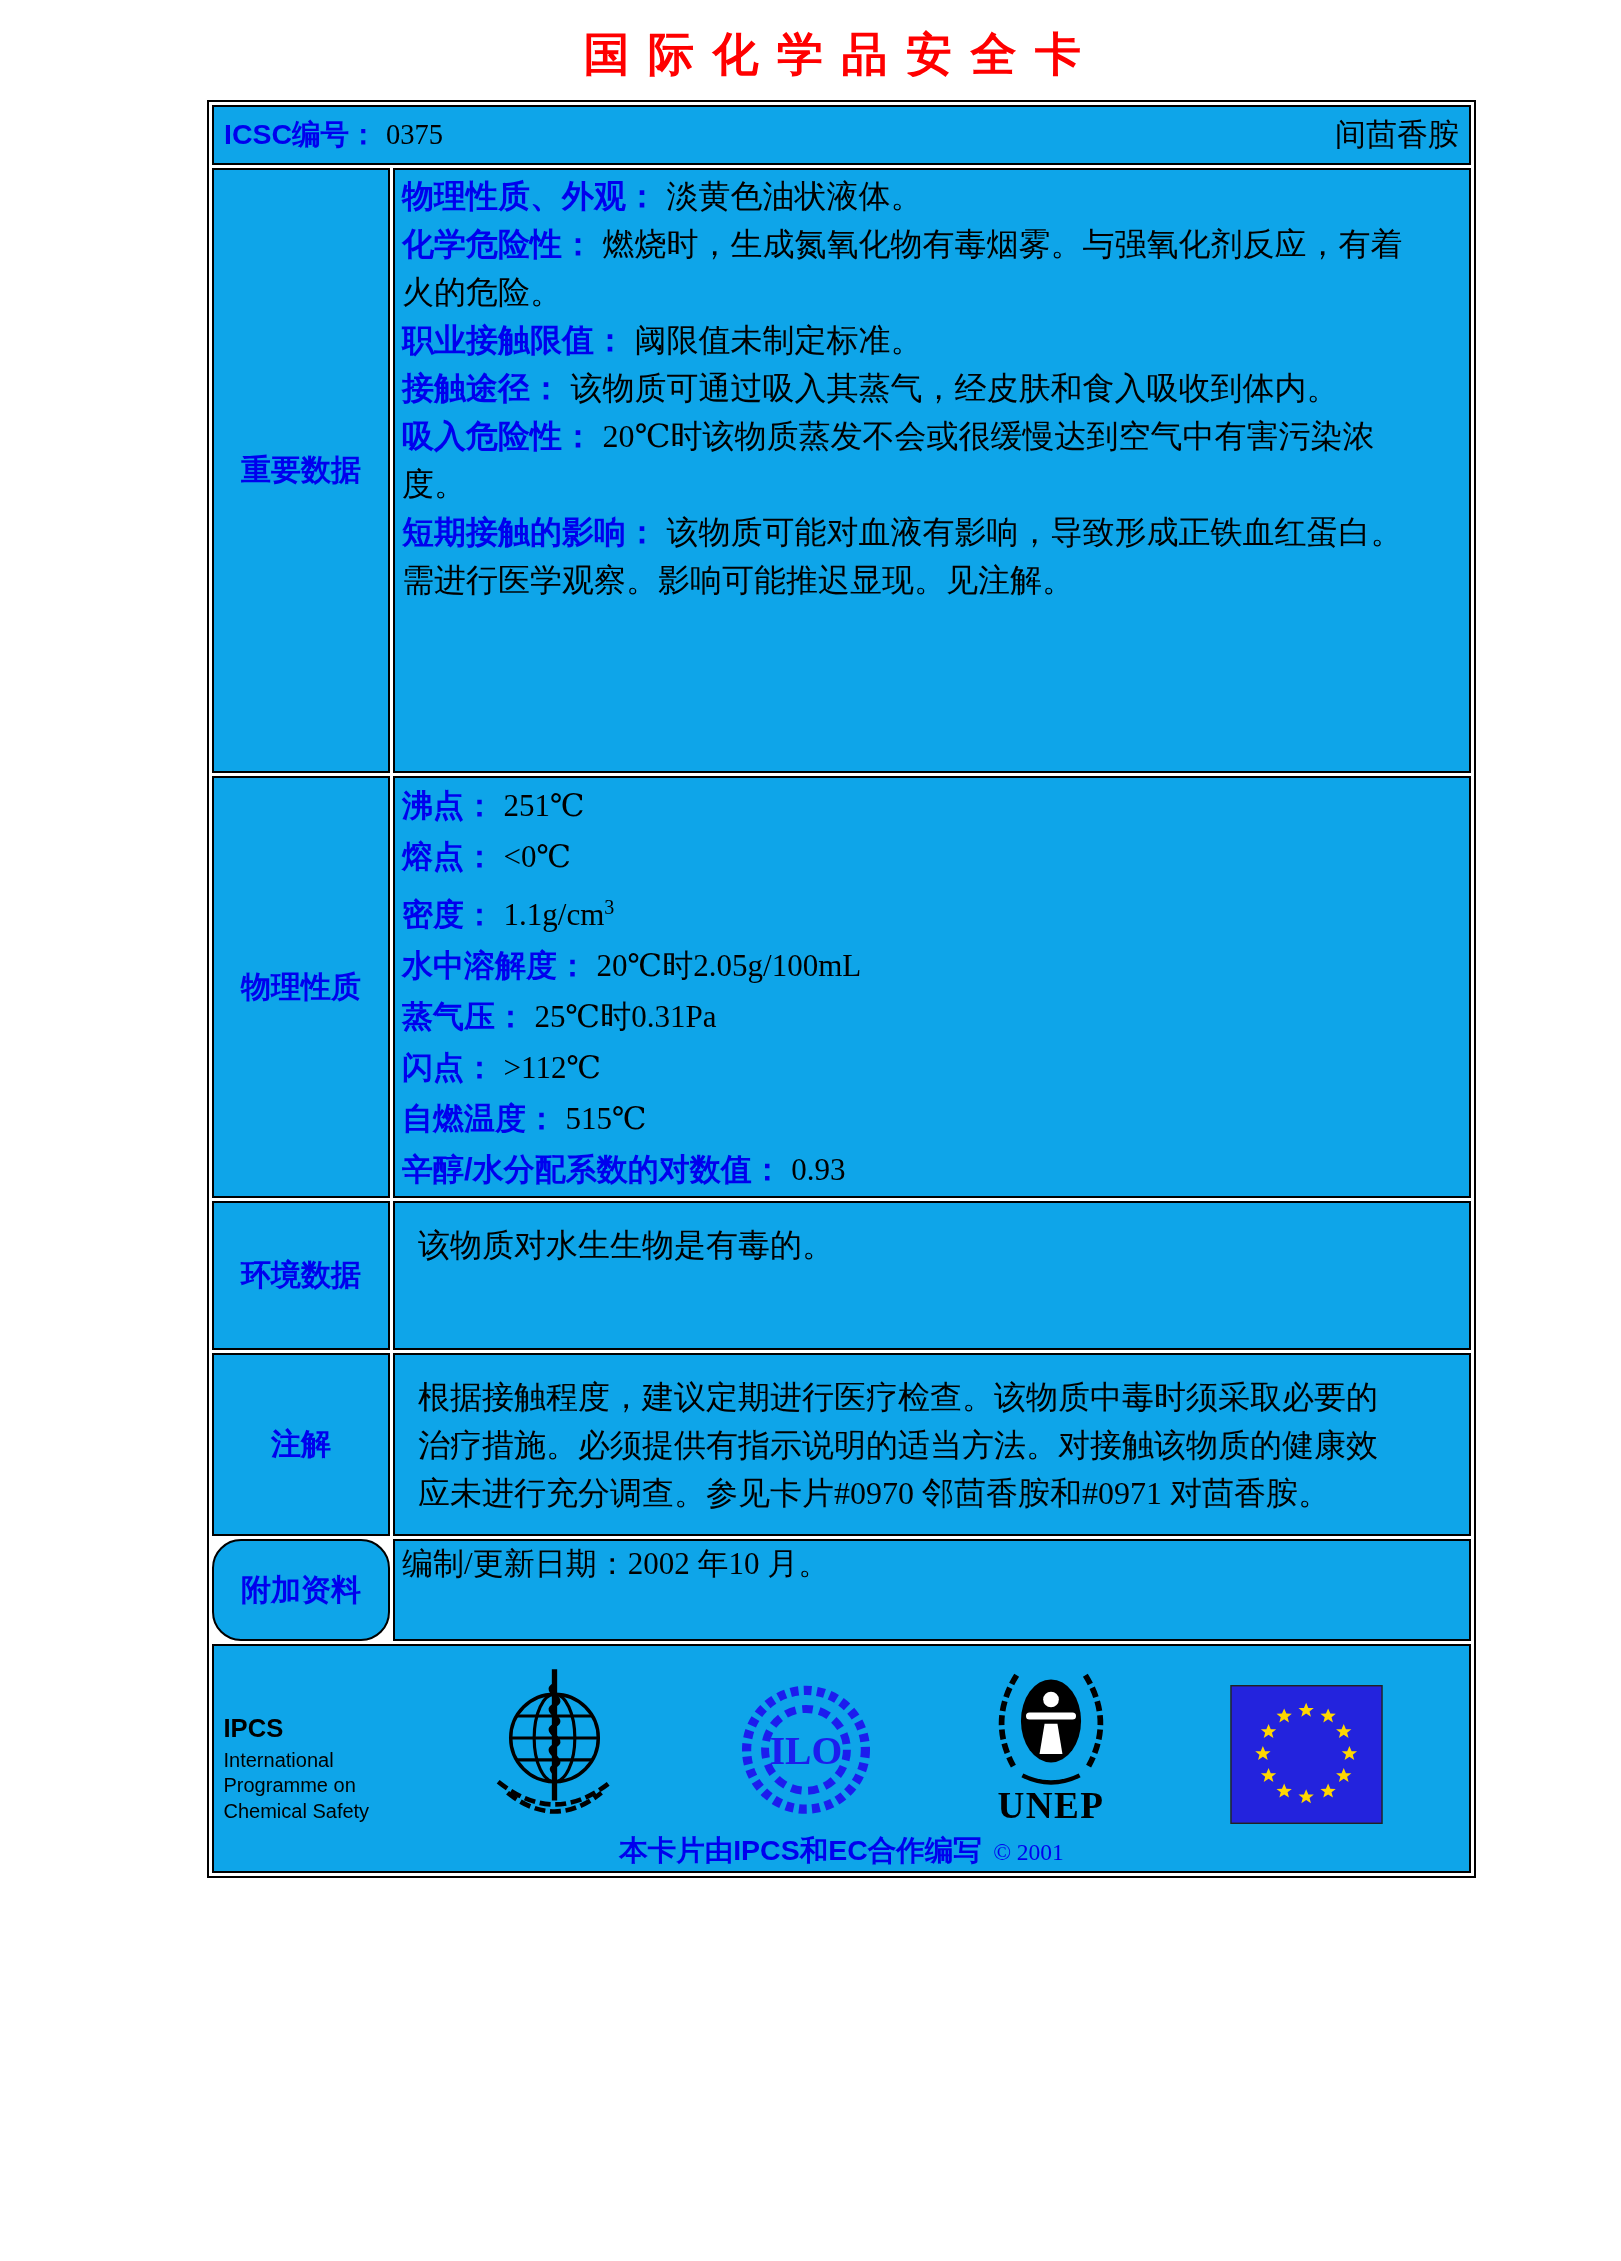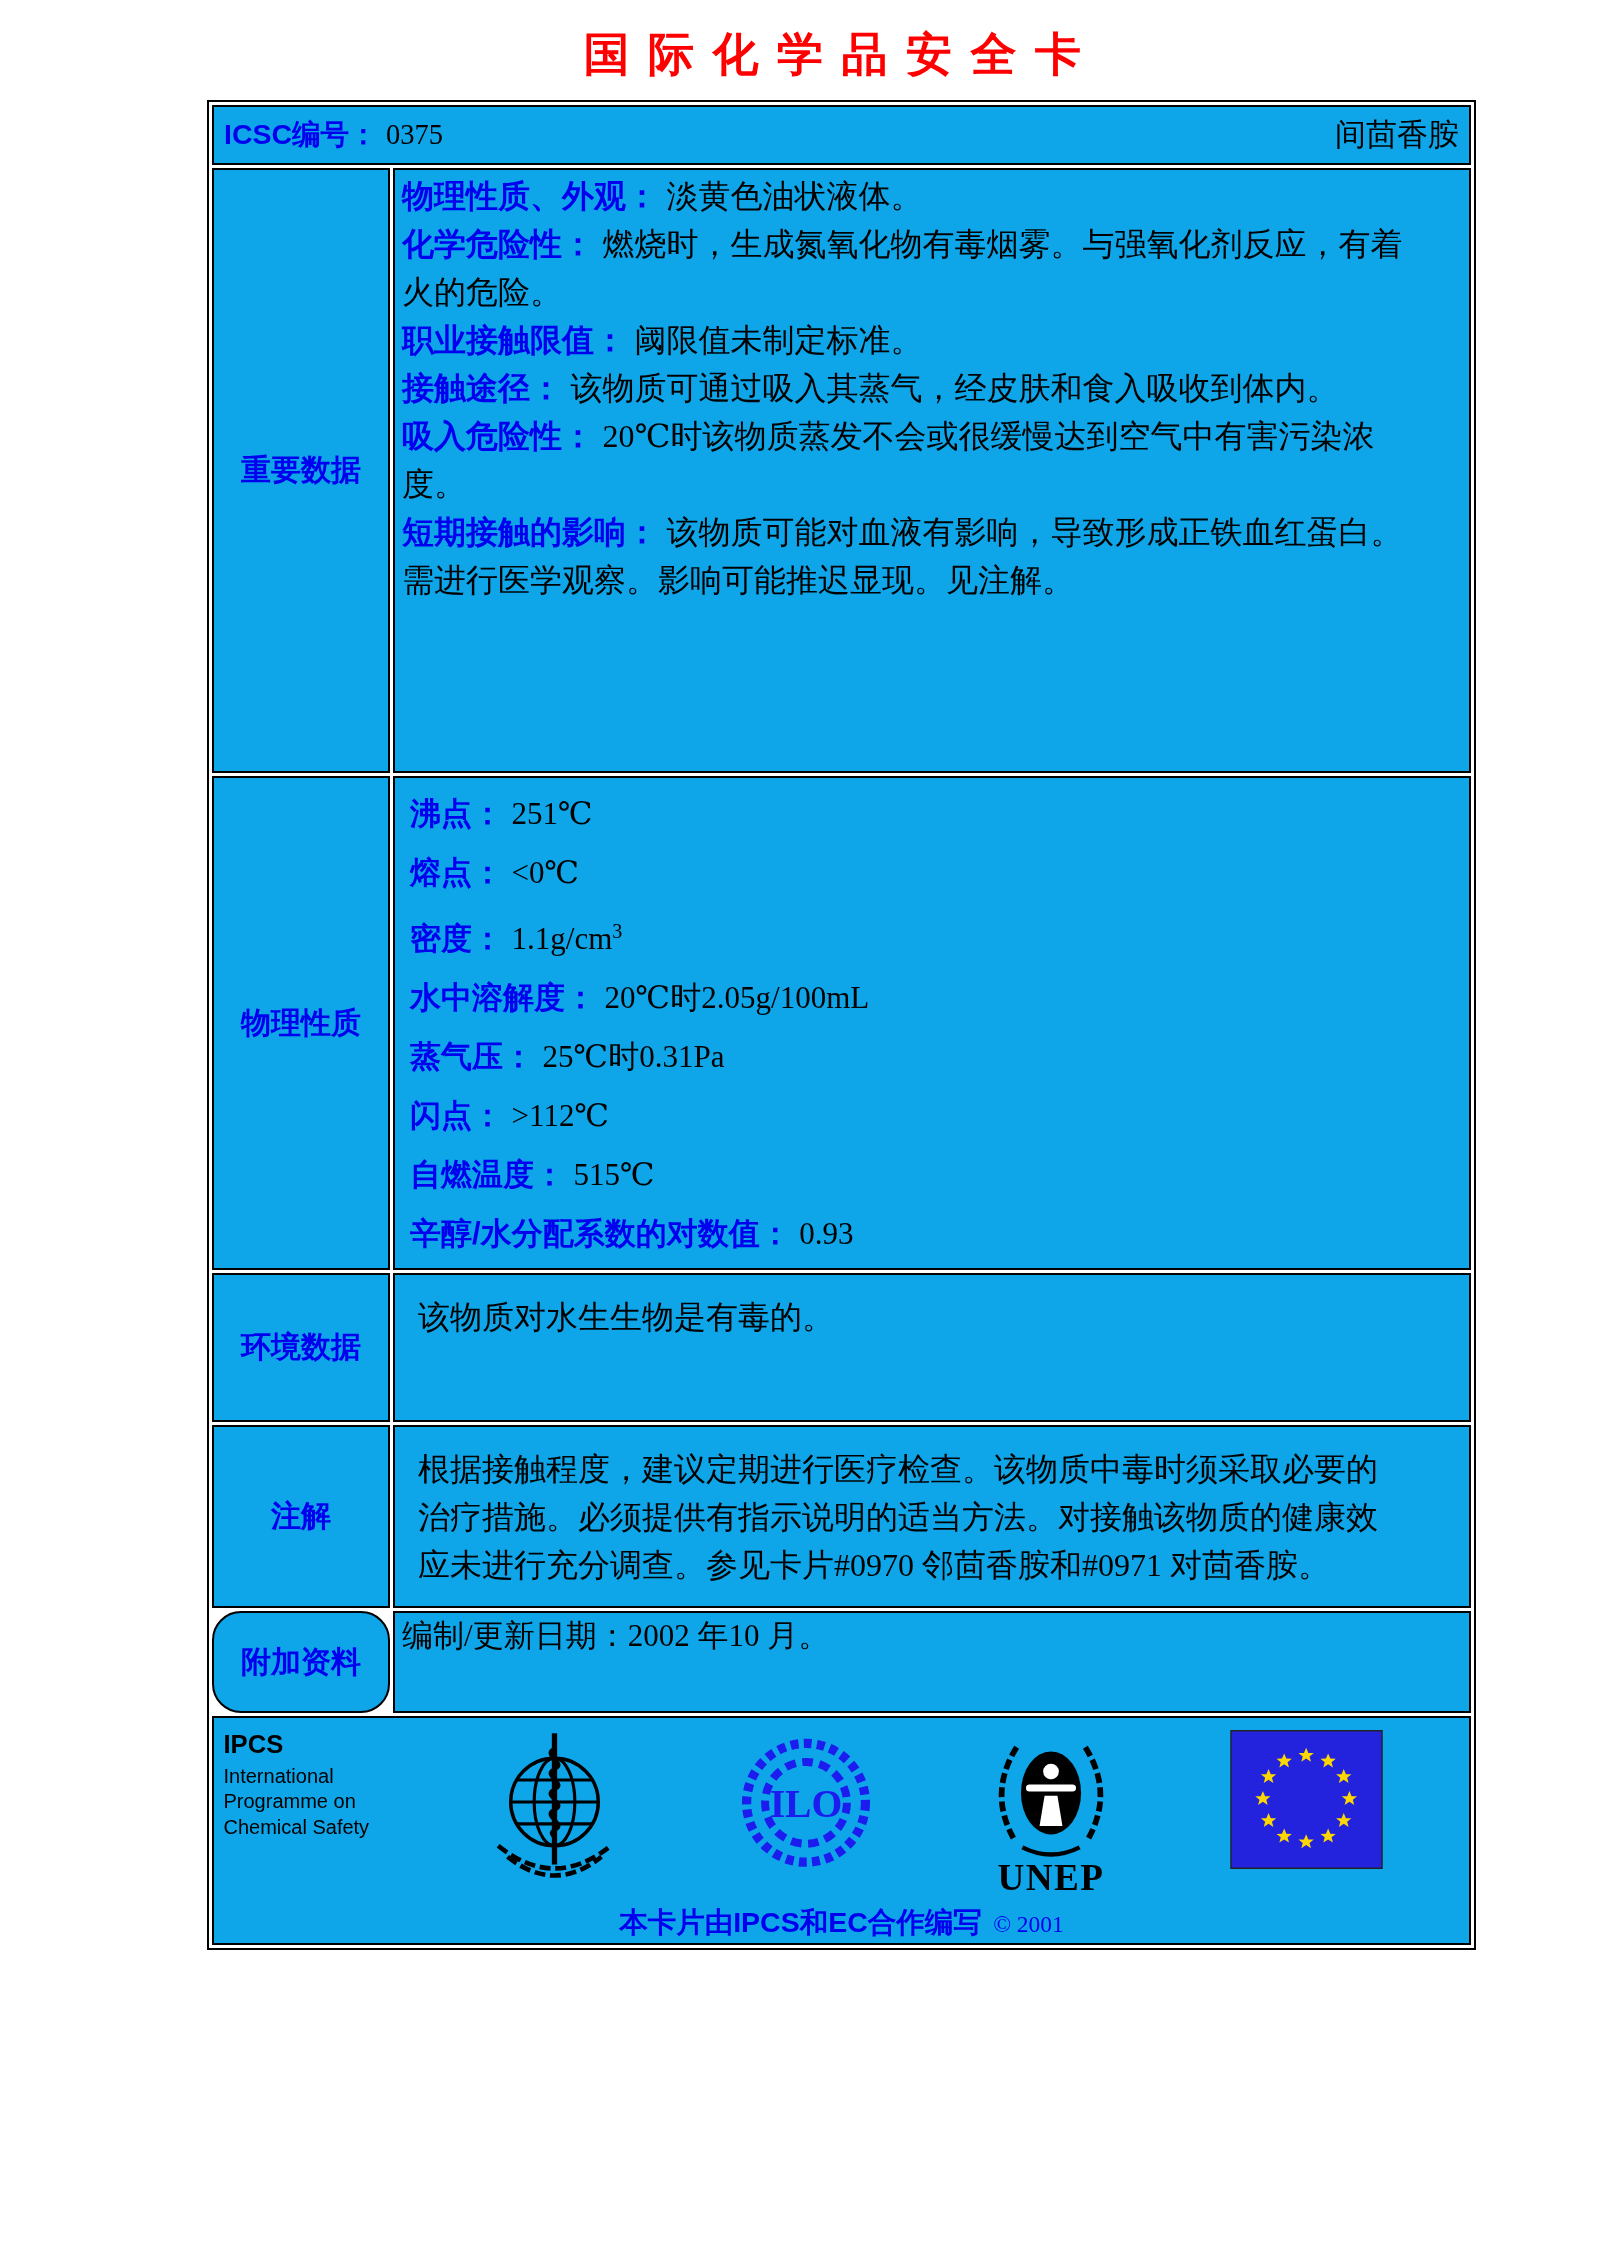--- a/index.html
+++ b/index.html
@@ -9,39 +9,39 @@
          font-size:46px;font-weight:bold;letter-spacing:18.5px;color:#ff0000;
          font-family:"DejaVu Serif","Liberation Serif",serif;}
   table.card{margin-left:207px;width:1269px;border:2.8px solid #000;border-collapse:separate;border-spacing:3.6px;table-layout:fixed;background:#fff;}
   col.c1{width:178px;}
   td{border:2.1px solid #000;vertical-align:top;background:#0ea5e9;box-sizing:border-box;}
   .label-cell{vertical-align:middle;text-align:center;}
   .seclab{color:#0000ee;font-family:"Liberation Sans","DejaVu Sans",sans-serif;font-weight:bold;font-size:30px;}
   .blab{color:#0000ee;font-family:"Liberation Sans","DejaVu Sans",sans-serif;font-weight:bold;margin-right:8.5px;}
   .content{padding:1.4px 43px 1.4px 7.1px;font-size:32px;}
   .imp{margin:0;line-height:48px;}
-  .phys{margin:8px;line-height:51px;font-size:31px;}
+  .phys{margin:0;line-height:51px;font-size:31px;}
   sup{font-size:20px;}
   .h-hdr{height:60px;}
   .h-imp{height:605px;}
   .h-phy{height:408px;}
   .h-env{height:149px;}
   .h-not{height:138px;}
   .h-add{height:102px;border-radius:29px;}
   .h-ftr{height:189px;}
   .h-leg{height:60px;}
   .hdr-cell{vertical-align:middle;padding:0 10px;}
   .hdr-flex{display:flex;justify-content:space-between;align-items:center;}
   .hdr-left{font-size:28.5px;}
   .hdr-num{color:#000;}
   .hdr-right{font-size:31px;}
   .env-text,.notes-text{margin:16px;line-height:48px;}
   .add-line{margin:0;line-height:43px;font-size:31px;}
   .add-lab{font-weight:normal;}
-  .logos{display:flex;align-items:flex-start;justify-content:space-between;padding:11.4px 85px 0 8.5px;}
+  .logos{display:flex;align-items:flex-end;justify-content:space-between;padding:11.4px 85px 0 8.5px;}
   .ipcs-block{font-family:"Liberation Sans","DejaVu Sans",sans-serif;}
   .ipcs-acr{font-size:25.6px;font-weight:bold;margin-bottom:4.3px;}
   .ipcs-line{font-size:20px;line-height:25.6px;}
   .caption{ text-align:center;margin-top:7.1px;}
   .caption-main{color:#0000ee;font-family:"Liberation Sans","DejaVu Sans",sans-serif;font-weight:bold;font-size:28.5px;}
   .caption-copy{color:#0000ee;font-size:23.5px;margin-left:11.4px;}
   .legal-cell{vertical-align:middle;padding:0 10px;}
   .legal-line{margin:0;font-size:27px;}
   .legal-lab{color:#000;font-family:"Liberation Sans","DejaVu Sans",sans-serif;font-weight:bold;margin-right:7.1px;}
   svg.logo{display:block;}

